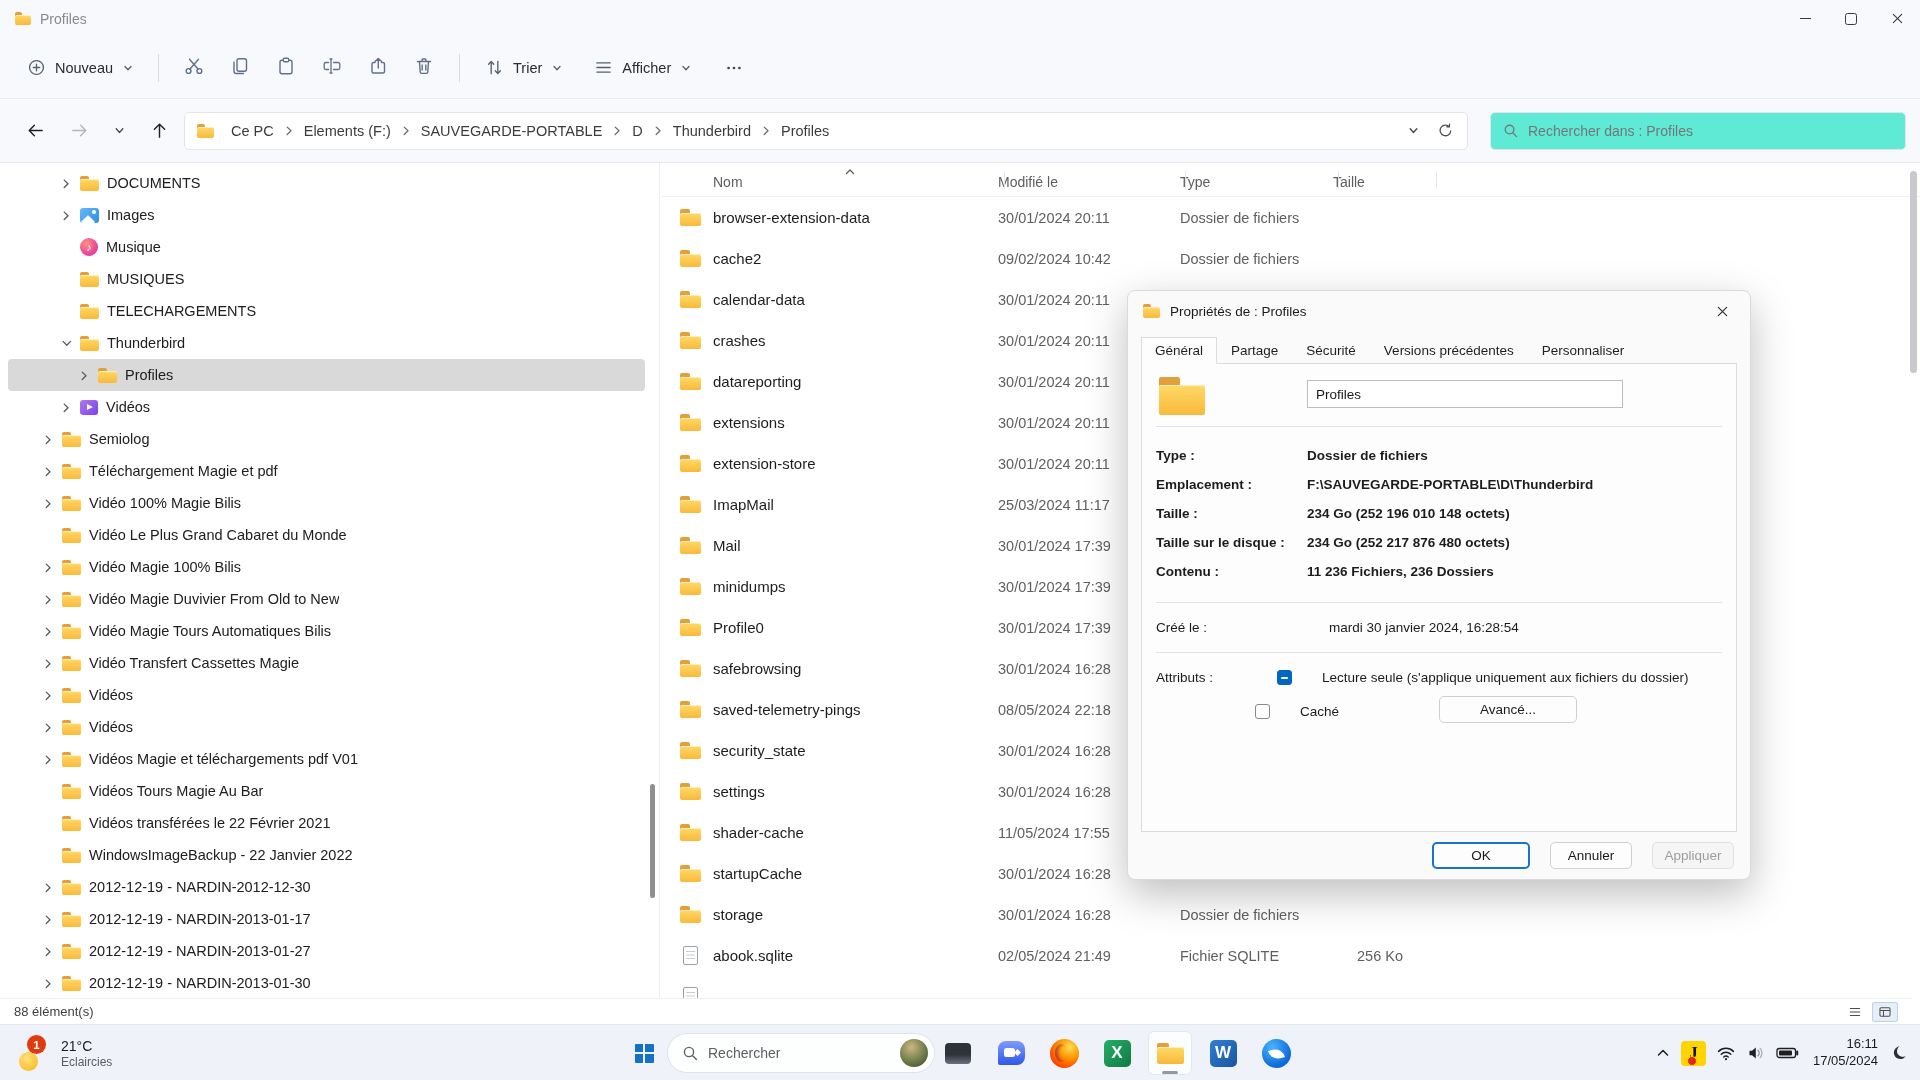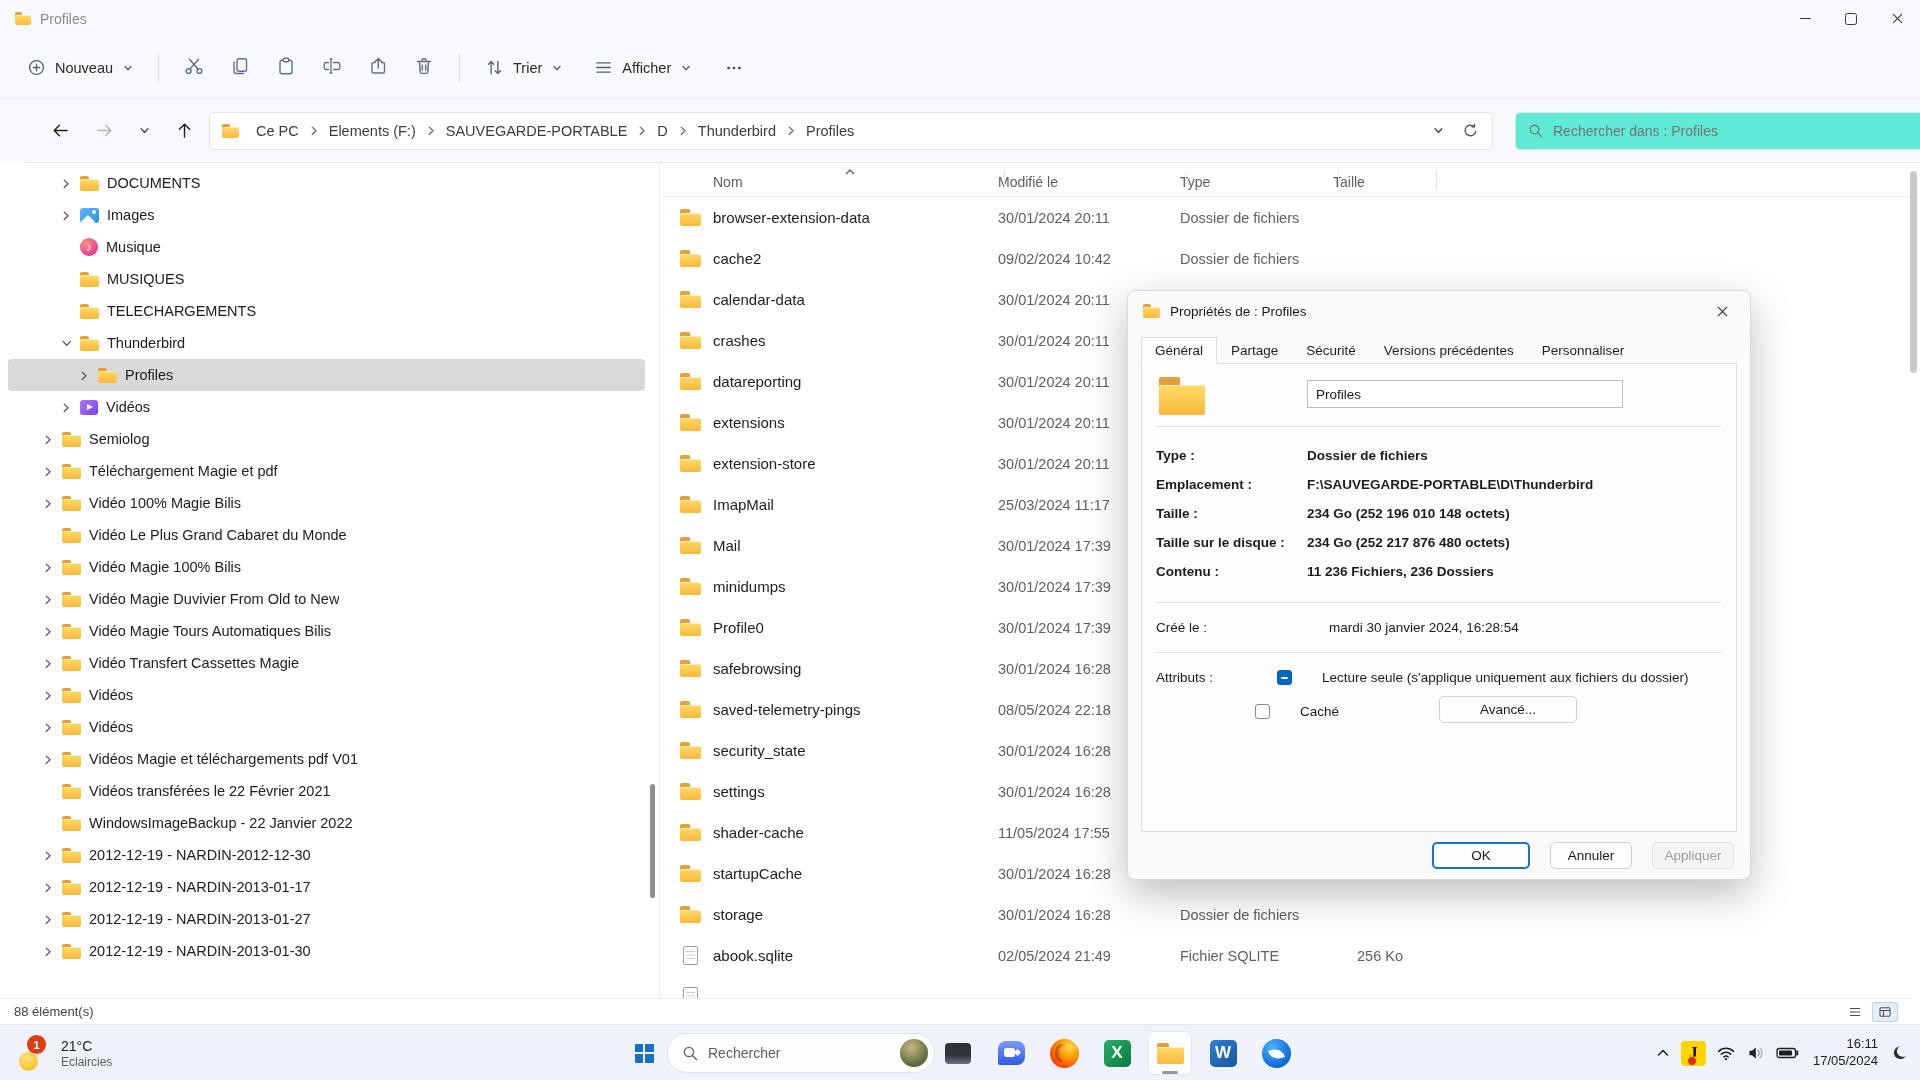--- a/index.html
+++ b/index.html
@@ -17,21 +17,21 @@
   
   .toolbar{position:absolute;top:37px;left:0;right:0;height:62px;display:flex;align-items:center;padding-left:14px;border-bottom:1px solid #ececf0;box-sizing:border-box;}
   .tbtn{display:flex;align-items:center;gap:9px;padding:9px 13px;border-radius:5px;font-size:14.5px;color:#2b2b2b;}
   .tbtn .ic{color:#54606e;display:flex;}
   .tbtn .dd{color:#5e5e5e;display:flex;margin-left:1px;}
   .icon-btn{width:46px;height:40px;display:flex;align-items:center;justify-content:center;border-radius:5px;color:#61708a;}
   .tb-divider{width:1px;height:28px;background:#dcdcdc;margin:0 12px;}
   .more-btn{width:40px;height:40px;display:flex;align-items:center;justify-content:center;color:#444;border-radius:5px;}
 
   
-  .navbar{position:absolute;top:99px;left:0;right:0;height:64px;display:flex;align-items:center;padding:0 16px;box-sizing:border-box;border-bottom:1px solid #e8e8ec;margin-left:25px;}
+  .navbar{position:absolute;top:99px;left:0;right:0;height:64px;display:flex;align-items:center;padding:0 16px;box-sizing:border-box;border-bottom:1px solid #e8e8ec;}
   .nav-btn{width:38px;height:38px;display:flex;align-items:center;justify-content:center;color:#1f1f1f;border-radius:5px;margin-right:6px;flex:0 0 auto;}
   .nav-btn.disabled{color:#b6b6b6;}
   .nav-btn.small{width:30px;color:#4f4f4f;}
   .addressbar{flex:0 0 auto;width:1284px;height:38px;background:#fff;border:1px solid #e4e4e8;border-radius:5px;display:flex;align-items:center;padding:0 8px 0 12px;box-sizing:border-box;margin-right:22px;}
   .crumbs{display:flex;align-items:center;gap:2px;flex:1;overflow:hidden;}
   .crumb{font-size:14.5px;color:#3c3c3c;padding:4px 7px;border-radius:4px;white-space:nowrap;}
   .crumb-sep{color:#6d6d6d;font-size:12px;display:flex;padding:0 1px;}
   .addr-right{display:flex;align-items:center;gap:4px;color:#4f4f4f;}
   .addr-ic{width:28px;height:28px;display:flex;align-items:center;justify-content:center;border-radius:4px;}
   .searchbox{flex:0 0 auto;width:416px;height:38px;background:#5eead4;border:1px solid #e4e4e8;border-radius:5px;display:flex;align-items:center;padding:0 12px;box-sizing:border-box;color:#767676;}
@@ -498,20 +498,25 @@
               <svg width="10" height="11" viewBox="0 0 10 10" fill="none" stroke="currentColor" stroke-width="1.3" stroke-linecap="round" stroke-linejoin="round">
                 <path d="M3.2 1.6 7 5.3 3.2 9"></path>
               </svg>
             </span>
             <span class="fico sz-tree"></span>
             <span class="tlabel">Vidéos Magie et téléchargements pdf V01</span>
           </div>
           <div class="tree-item" style="padding-left: 32px;">
             <span class="chev"></span>
             <span class="fico sz-tree"></span>
+            <span class="tlabel">Vidéos Tours Magie Au Bar</span>
+          </div>
+          <div class="tree-item" style="padding-left: 32px;">
+            <span class="chev"></span>
+            <span class="fico sz-tree"></span>
             <span class="tlabel">Vidéos transférées le 22 Février 2021</span>
           </div>
           <div class="tree-item" style="padding-left: 32px;">
             <span class="chev"></span>
             <span class="fico sz-tree"></span>
             <span class="tlabel">WindowsImageBackup - 22 Janvier 2022</span>
           </div>
           <div class="tree-item" style="padding-left: 32px;">
             <span class="chev">
               <svg width="10" height="11" viewBox="0 0 10 10" fill="none" stroke="currentColor" stroke-width="1.3" stroke-linecap="round" stroke-linejoin="round">

